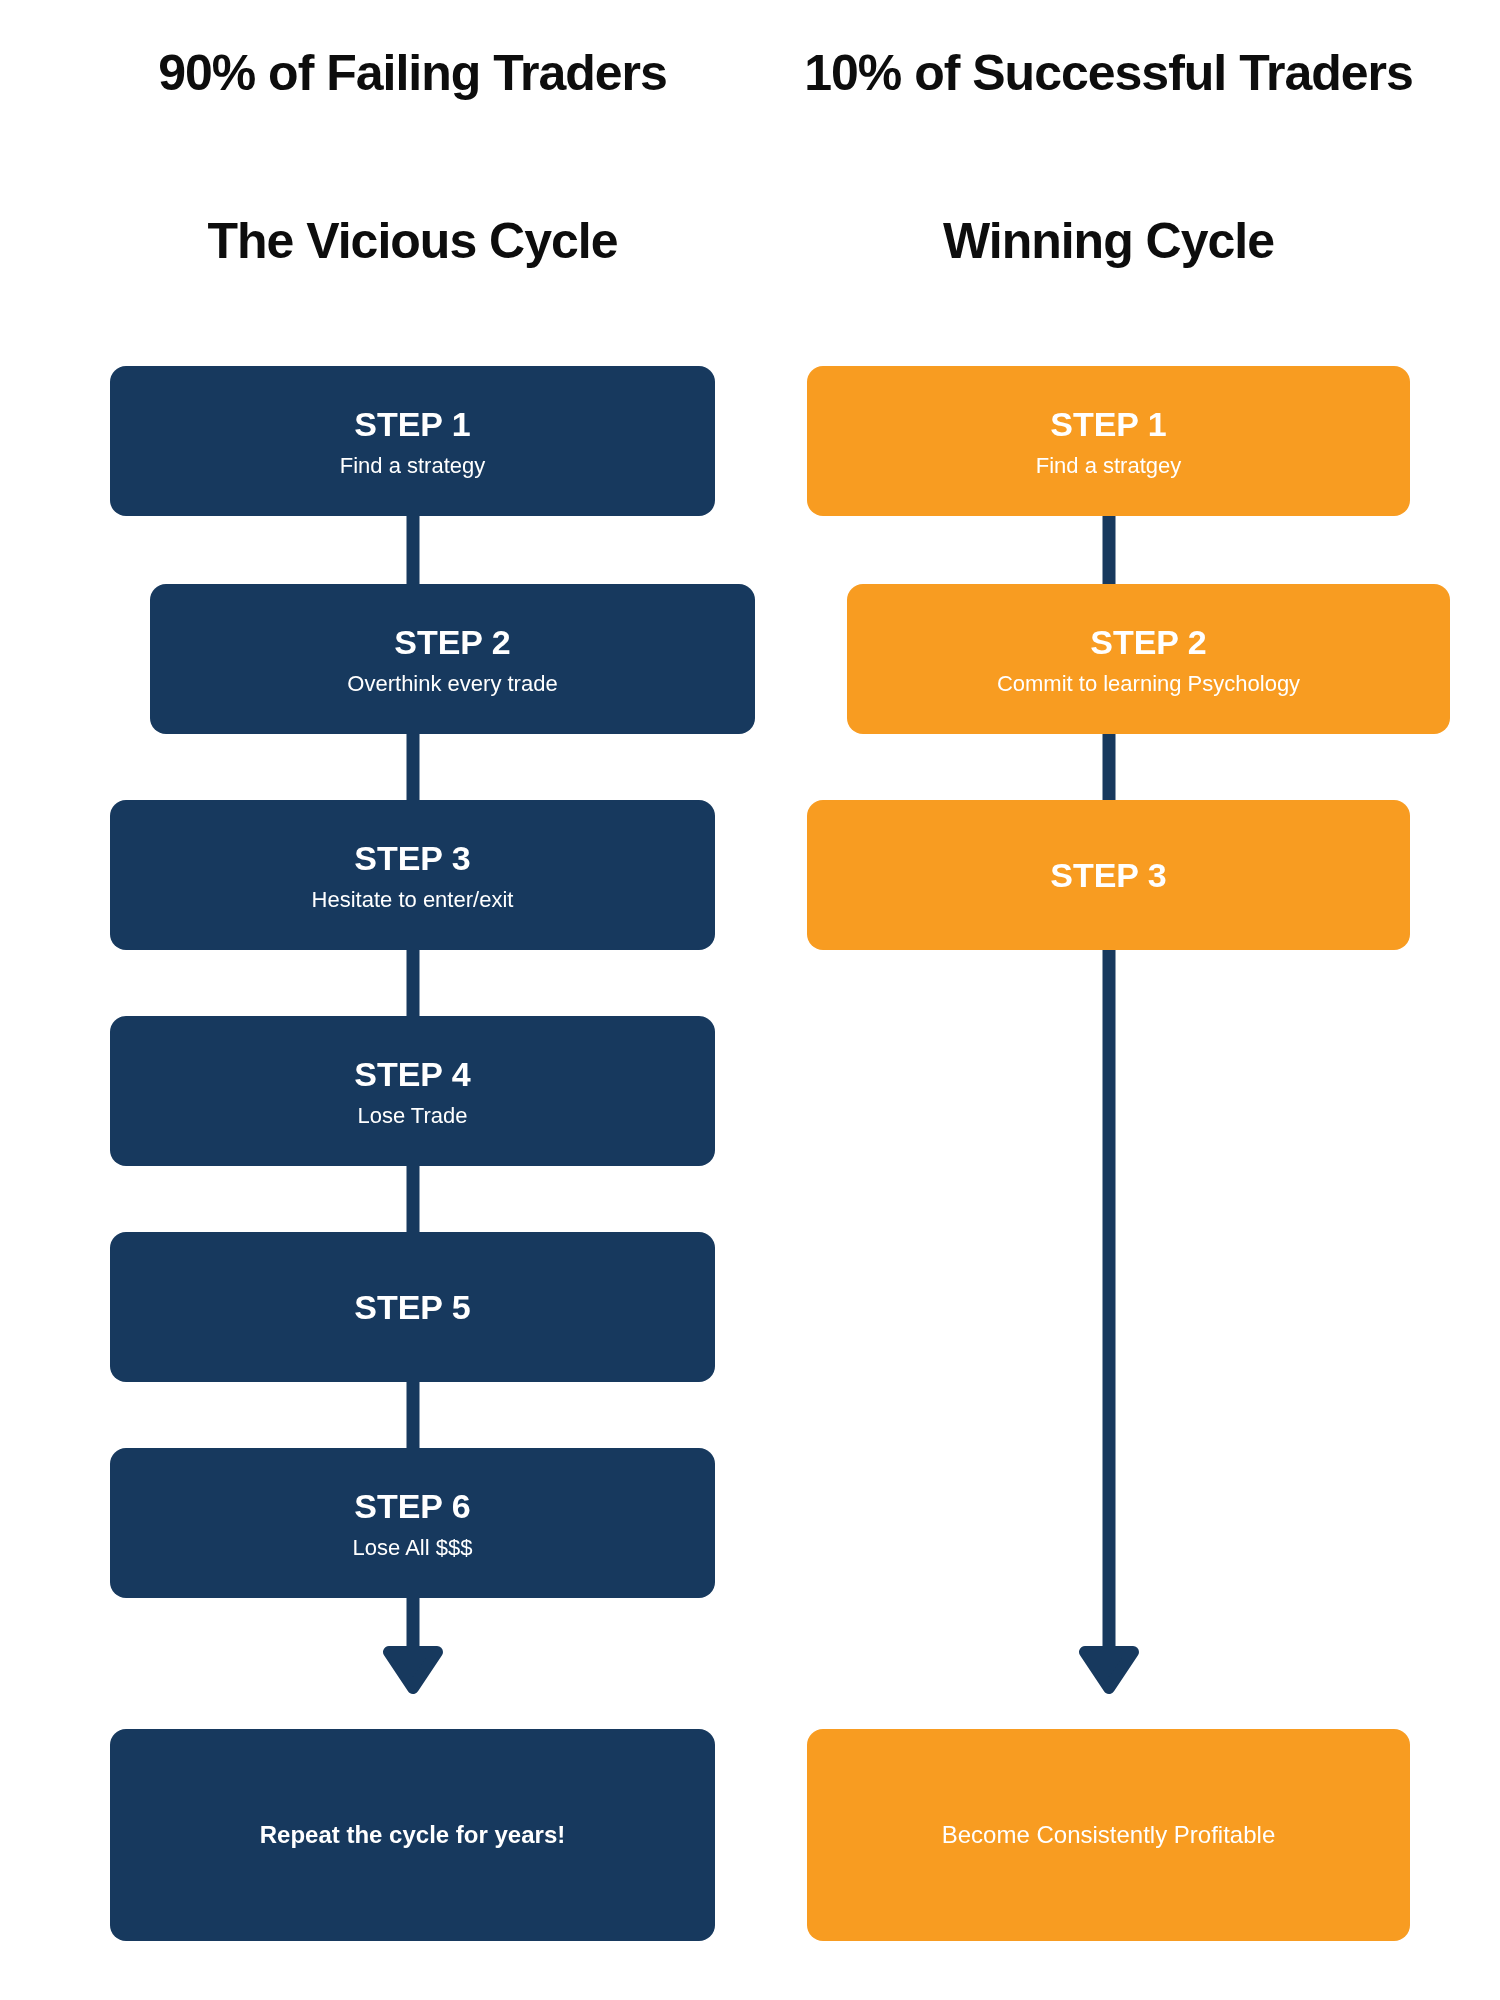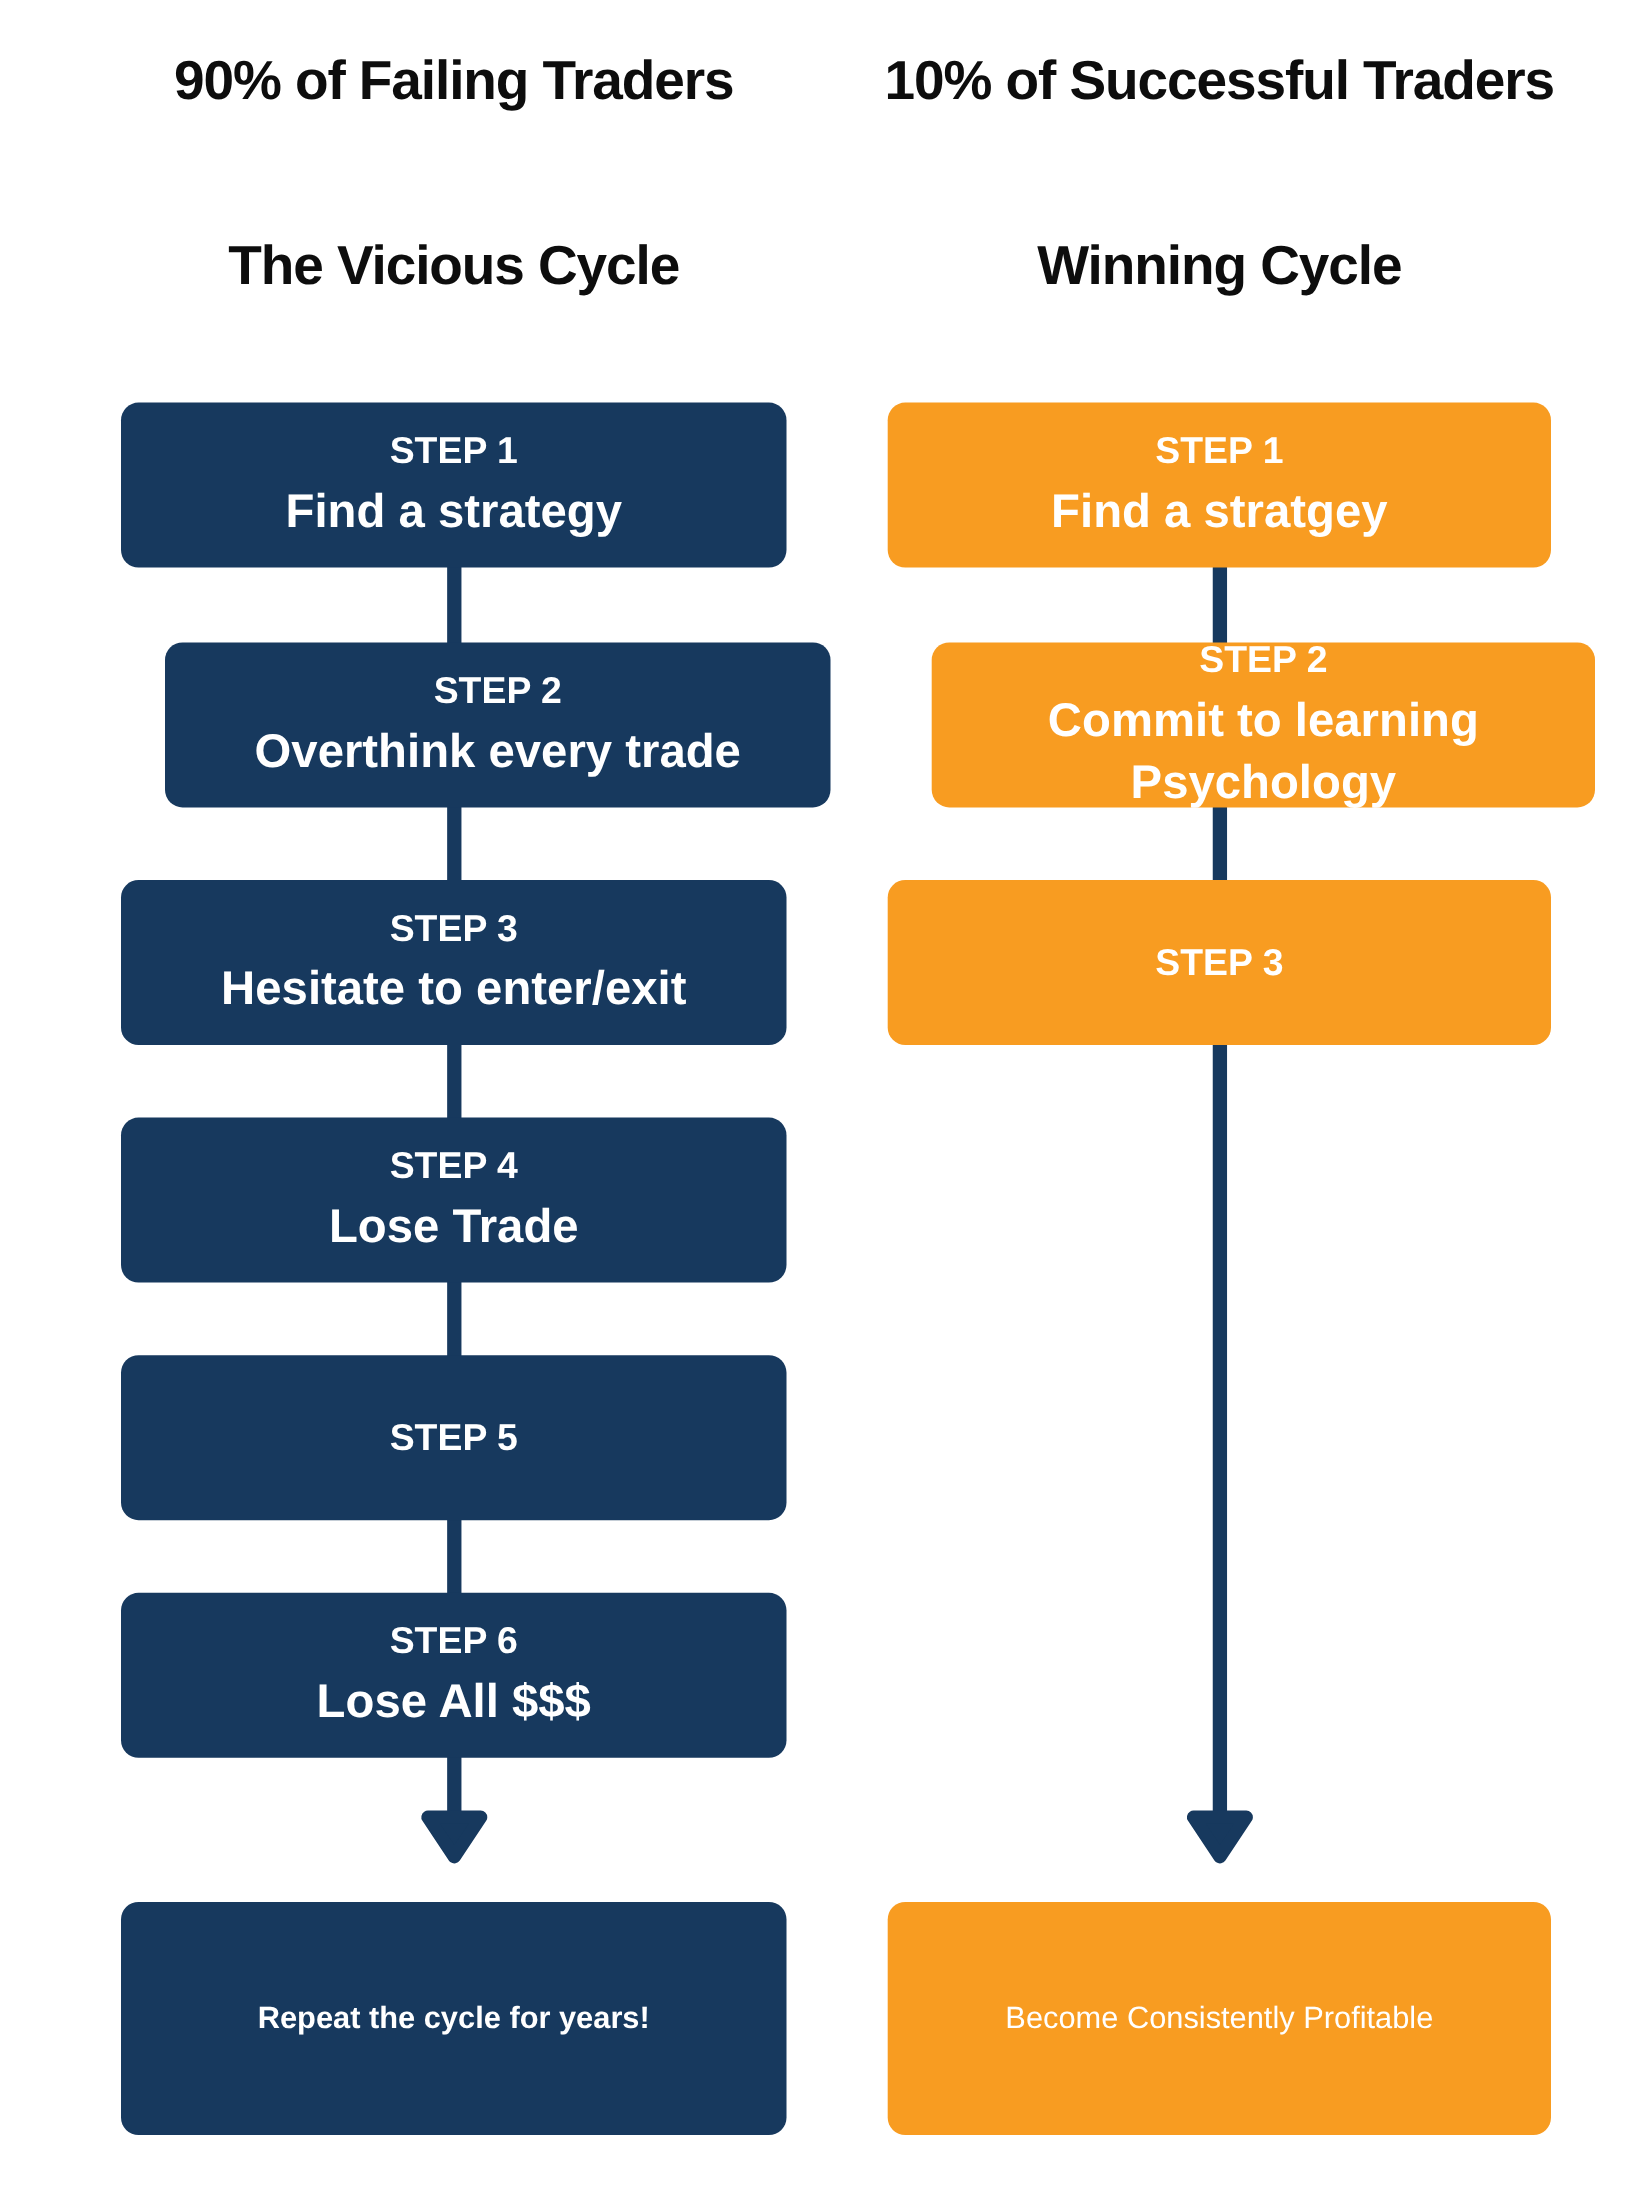--- a/index.html
+++ b/index.html
@@ -89,31 +89,31 @@
   }
   .box.navy{background:var(--color-navy,#17395E);}
   .box.orange{background:var(--color-orange,#F89C21);}
   .step-box{height:150px;}
   .step-label{
     font-size:34px;
     font-weight:bold;
     line-height:1.3;
   }
   .step-desc{
-    font-size:43px;
-    font-weight:bold;
+    font-size:22px;
+    font-weight:normal;
     line-height:1.3;
     margin-top:6px;
   }
   .outcome-box{
     top:1713px;
     height:212px;
   }
   .outcome-text{
-    font-size:28px;
+    font-size:24px;
     line-height:1.3;
     padding:0 20px;
   }
   .outcome-text.bold{font-weight:bold;}
   
   .pos-0{top:350px;}
   .pos-1{top:568px;margin-left:40px;}
   .pos-2{top:784px;}
   .pos-3{top:1000px;}
   .pos-4{top:1216px;}

